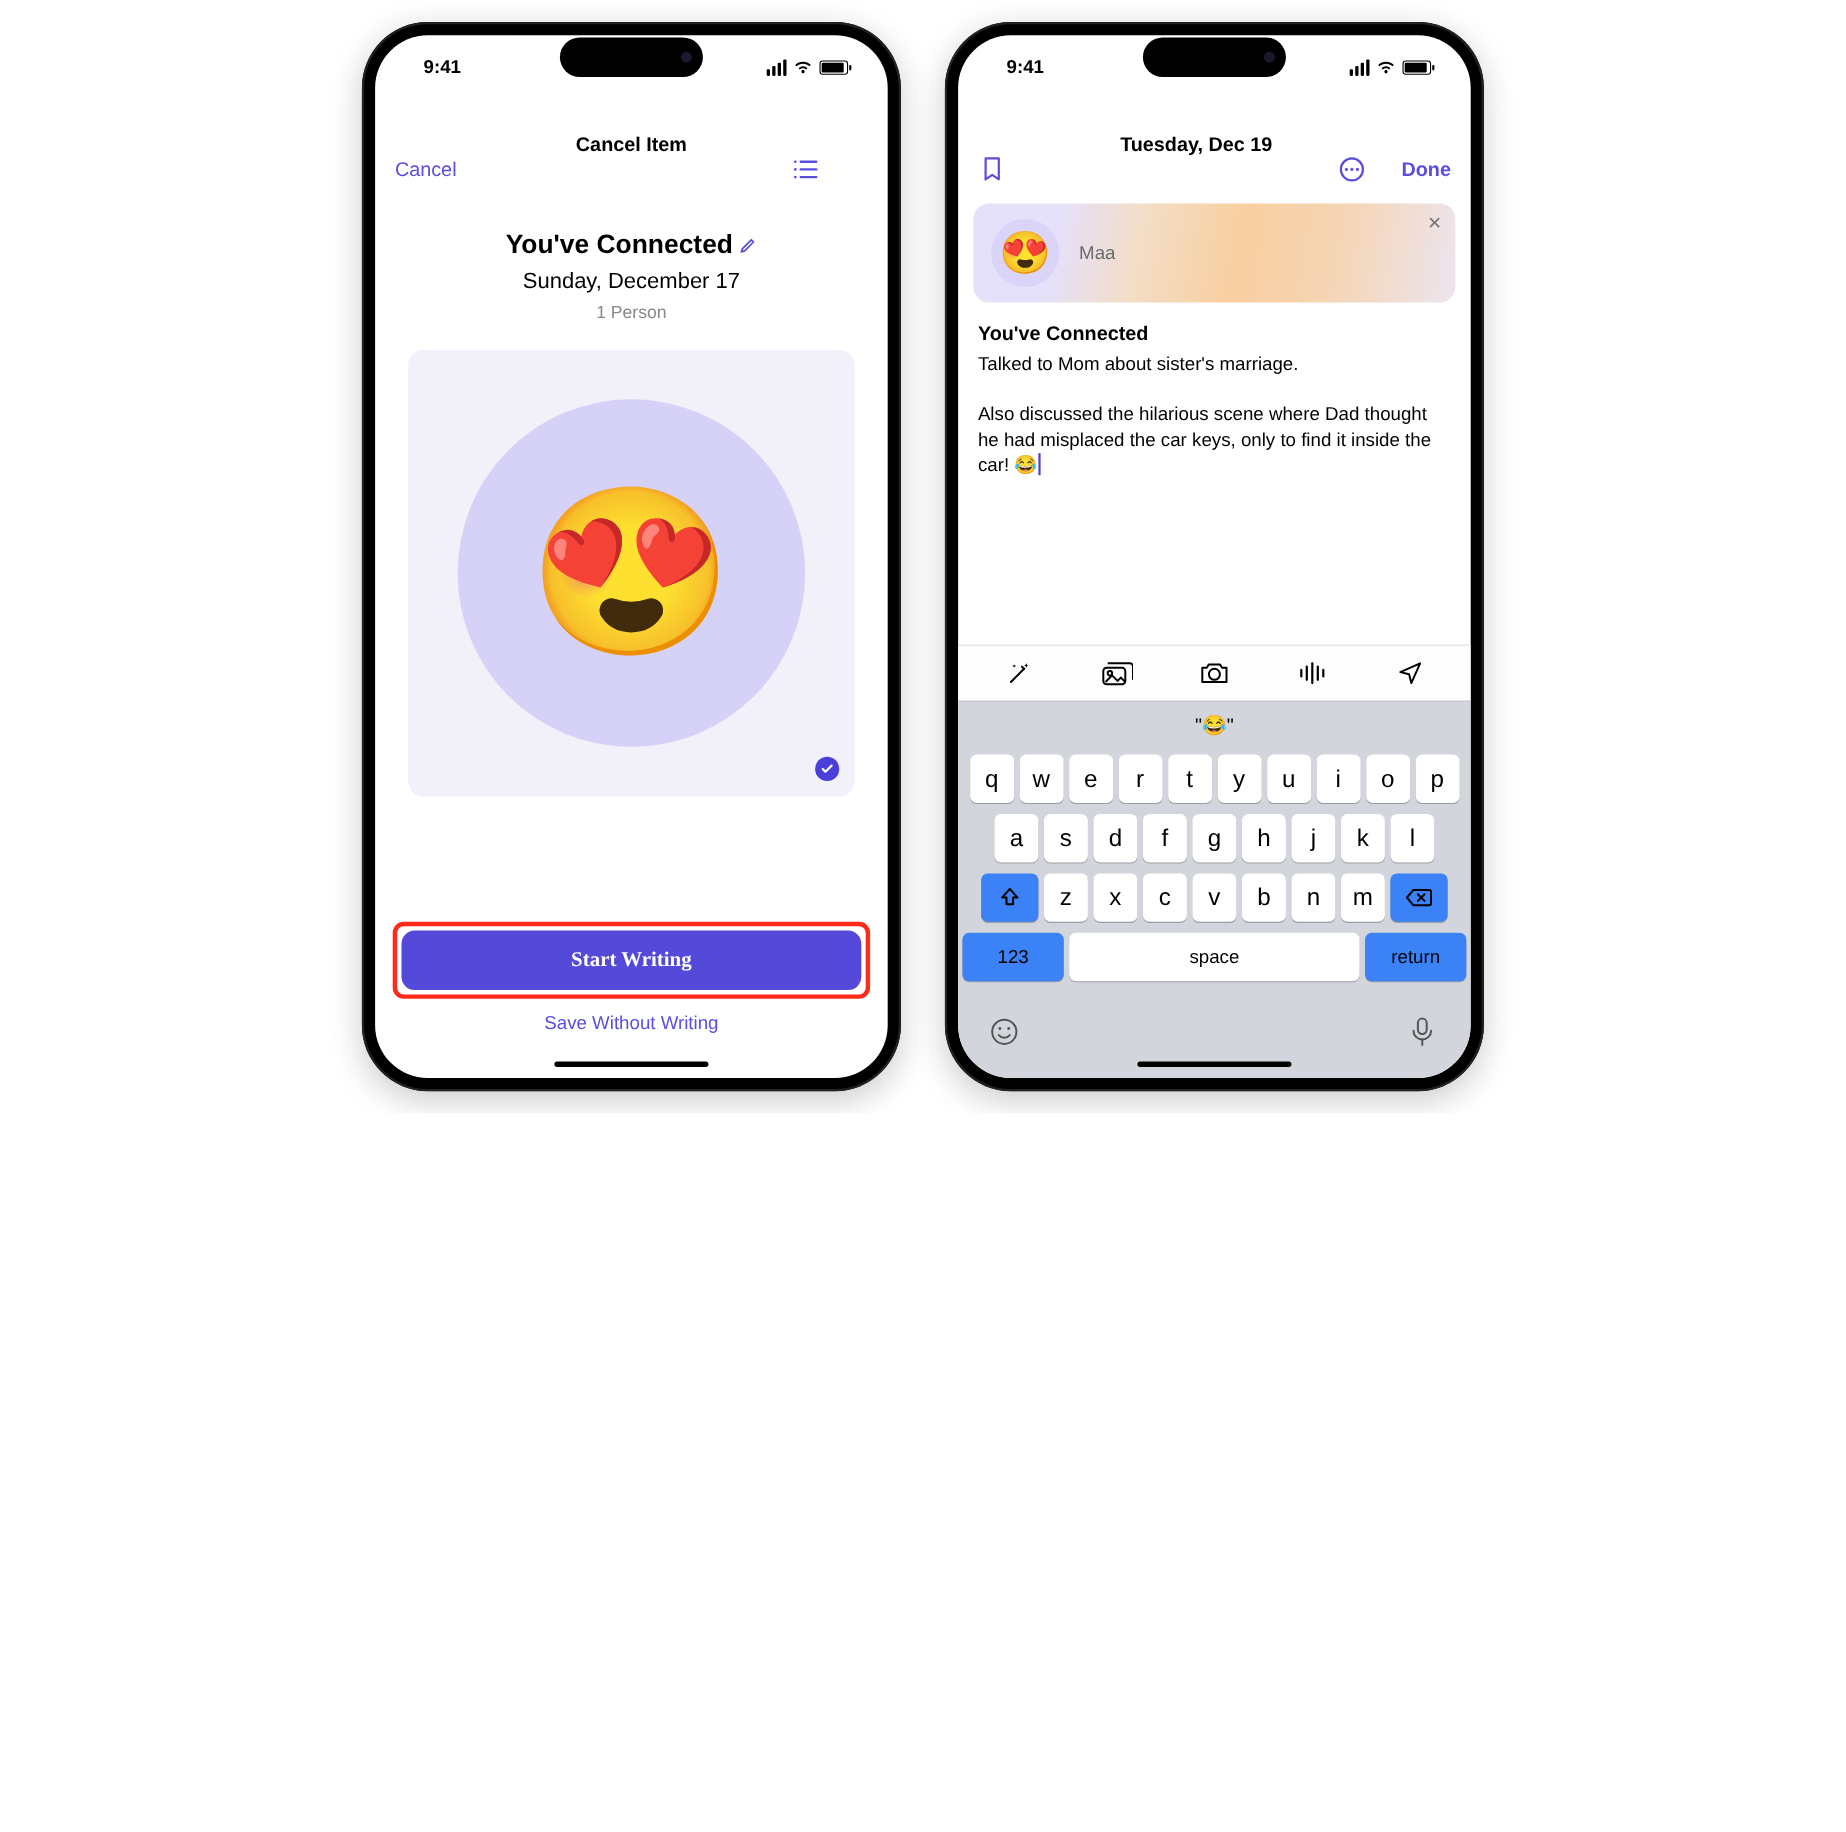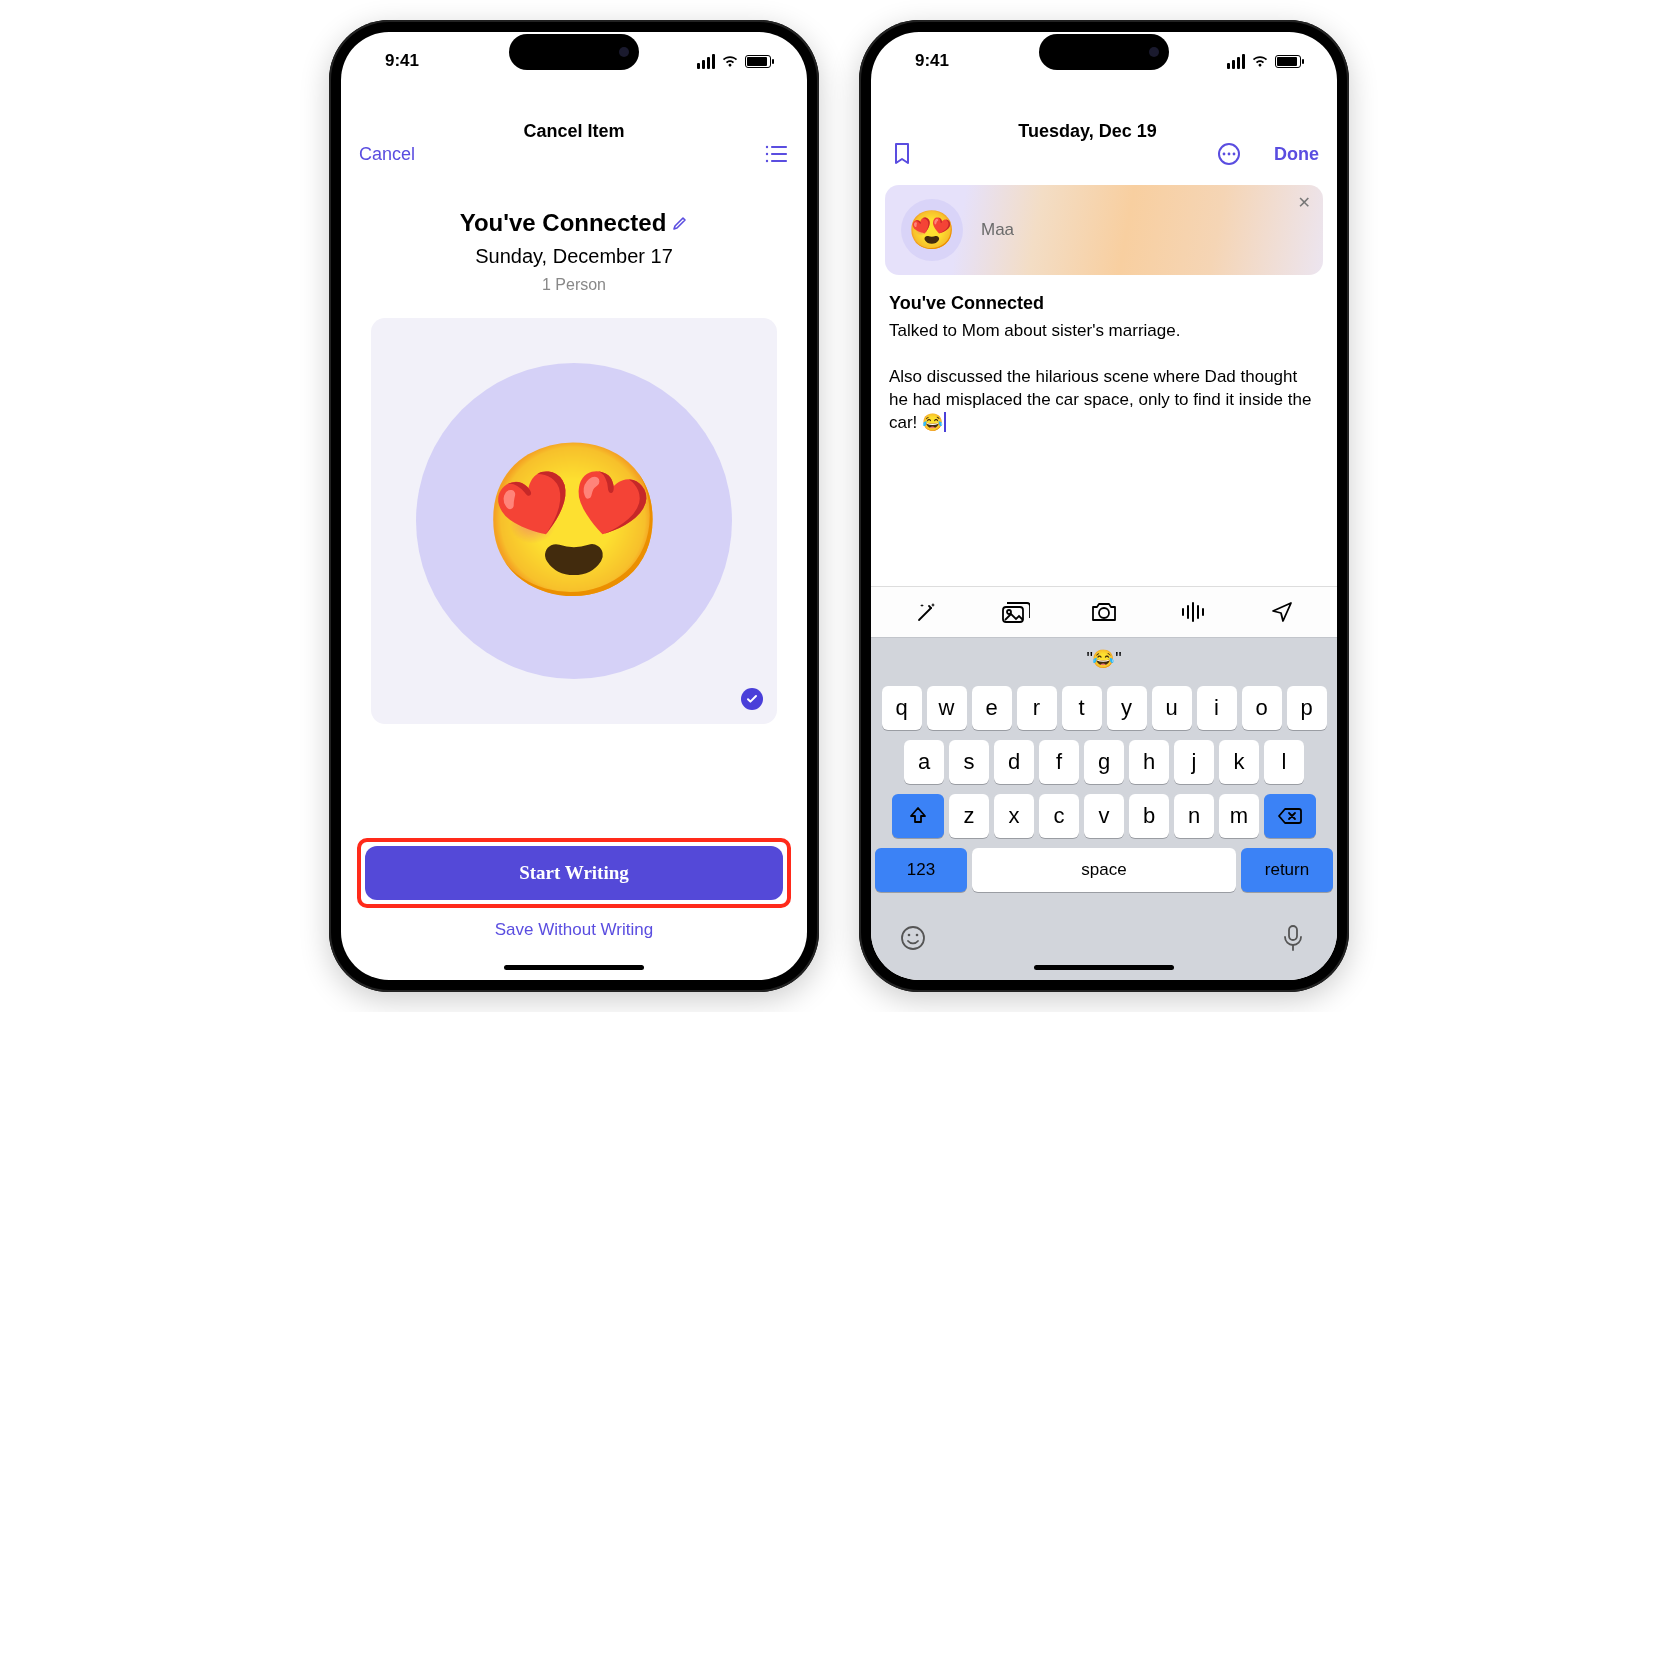--- a/index.html
+++ b/index.html
@@ -74,21 +74,21 @@
   .battery-i { width: 26px; height: 13px; border: 1.5px solid #000; border-radius: 3px; position: relative; }
   .battery-i::after { content:""; position:absolute; right:-4px; top:3px; width:2px; height:5px; background:#000; border-radius:1px;}
   .battery-i::before { content:""; position:absolute; left:1px; top:1px; bottom:1px; right:3px; background:#000; border-radius:1px;}
   .navbar {
     display: flex;
     justify-content: space-between;
     align-items: center;
     padding: 6px 18px 12px;
   }
   .nav-left, .nav-right { min-width: 70px; display: flex; align-items: center; gap: 14px; margin-top: 45px; }
-  .nav-right { justify-content: flex-end; gap: 32px; }
+  .nav-right { justify-content: flex-start; gap: 32px; }
   .nav-title { font-size: 18px; font-weight: 600; }
   .link { color: #5a4de0; font-size: 18px; }
   .link.bold { font-weight: 600; }
   .icon-btn { width: 26px; height: 26px; display:flex; align-items:center; justify-content:center;}
   
   .hero { text-align: center; padding: 30px 20px 10px; }
   .hero-title { font-size: 24px; font-weight: 700; display:inline-flex; align-items:center; gap:6px;}
   .hero-date { font-size: 20px; margin-top: 8px; }
   .hero-sub { color: #888; font-size: 16px; margin-top: 8px; }
   .card {
@@ -345,21 +345,21 @@
         <span>😍</span>
       </div>
       <span class="contact-name">Maa</span>
       <span class="card-close">✕</span>
     </div>
 
     <div class="entry">
       <div class="entry-title">You've Connected</div>
       <div class="entry-body"><span>Talked to Mom about sister's marriage.
 
-Also discussed the hilarious scene where Dad thought he had misplaced the car space, only to find it inside the car! 😂</span><span class="cursor"></span></div>
+Also discussed the hilarious scene where Dad thought he had misplaced the car keys, only to find it inside the car! 😂</span><span class="cursor"></span></div>
     </div>
 
     <div class="kb-wrap">
       <div class="toolbar">
         <span class="tb">
             <svg width="26" height="24" viewBox="0 0 26 24" stroke="#000" stroke-width="1.8" fill="none" stroke-linecap="round">
               <path d="M6 20L18 8"></path>
               <path d="M16 6l2 2"></path>
               <path d="M20 3l.7 1.5L22 5l-1.3.5L20 7l-.7-1.5L18 5l1.3-.5z" fill="#000" stroke="none"></path>
               <path d="M9 4l.5 1L11 5.5l-1.5.5L9 7l-.5-1L7 5.5l1.5-.5z" fill="#000" stroke="none"></path>

